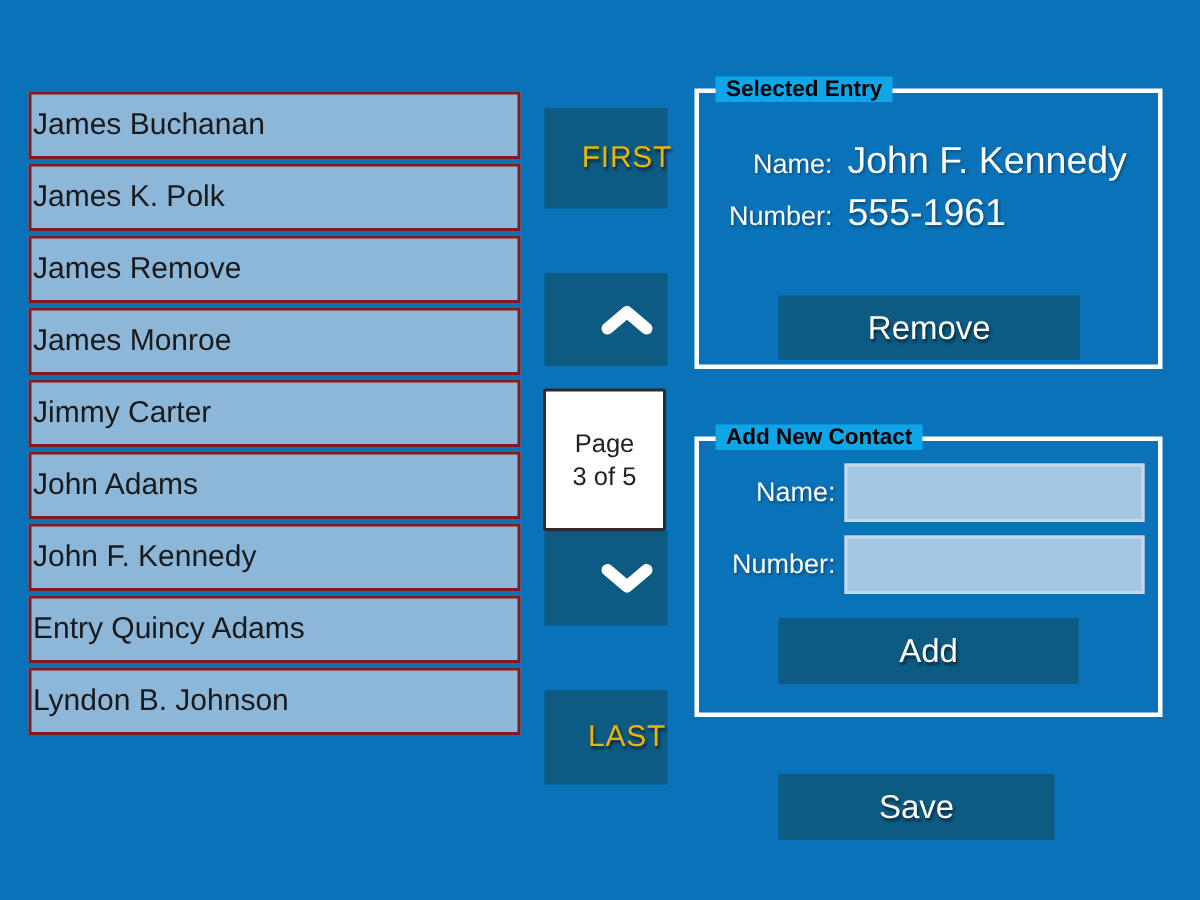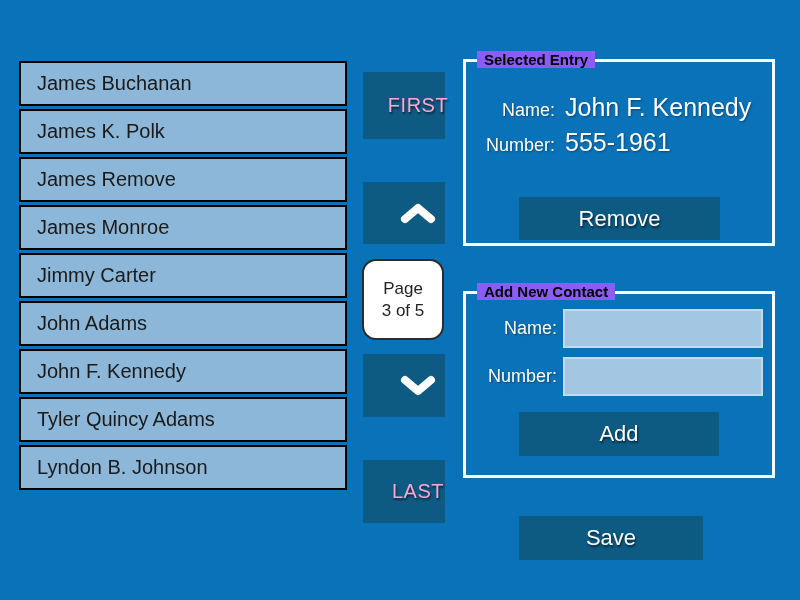--- a/index.html
+++ b/index.html
@@ -10,59 +10,59 @@
     font-family:"Liberation Sans","DejaVu Sans",sans-serif;
   }
 
   
   .contact-list {
     position:absolute; left:19px; top:61px; width:328px;
     display:flex; flex-direction:column; gap:3px;
   }
   .list-item {
     height:45px; background:#8CB7D9;
-    border:2px solid #000000;
+    border:2px solid #7f1d1d;
     color:#1A1A1A; font-size:20px;
     display:flex; align-items:center;
-    padding-left:16px;
+    padding-left:1px;
     cursor:pointer;
   }
 
   
   .nav-btn {
     position:absolute; left:363px; width:82px;
     background:#0D5A83; border:none;
-    color:#f9a8d4; font-size:20px;
+    color:#eab308; font-size:20px;
     font-family:"Liberation Sans","DejaVu Sans",sans-serif;
     text-shadow:1px 2px 2px rgba(0,0,0,0.55);
     display:flex; align-items:center; justify-content:center;
     cursor:pointer; letter-spacing:0.5px;padding-left:28px;
   }
   #btn-first { top:72px;  height:67px; }
   #btn-up    { top:182px; height:62px; }
   #btn-down  { top:354px; height:63px; }
   #btn-last  { top:460px; height:63px; }
 
   .page-indicator {
-    position:absolute; left:362px; top:259px; width:82px; height:81px;
-    background:#FFFFFF; border:2px solid #2B2B2B; border-radius:14px;
+    position:absolute; left:362px; top:259px; width:82px; height:95px;
+    background:#FFFFFF; border:2px solid #2B2B2B; border-radius:2px;
     display:flex; flex-direction:column; align-items:center; justify-content:center;
     color:#222222; font-size:17px; line-height:22px; text-align:center;
   }
 
   
   .groupbox {
     position:absolute; left:463px; width:312px; height:187px;
     border:3px solid #FFFFFF;
   }
   #group-selected { top:59px; }
   #group-add      { top:291px; }
   .groupbox-title {
     position:absolute; top:-11px; left:11px;
-    background:#8b5cf6; padding:0 7px;
+    background:#0ea5e9; padding:0 7px;
     font-size:15px; font-weight:bold; color:#000000;
     white-space:nowrap;
   }
 
   .sel-row {
     position:absolute; left:0; width:100%;
     display:flex; align-items:baseline;
   }
   .sel-label {
     width:89px; text-align:right; flex:0 0 89px;
@@ -114,21 +114,21 @@
 <body>
 
 <div class="contact-list">
   <div class="list-item">James Buchanan</div>
   <div class="list-item">James K. Polk</div>
   <div class="list-item">James Remove</div>
   <div class="list-item">James Monroe</div>
   <div class="list-item">Jimmy Carter</div>
   <div class="list-item">John Adams</div>
   <div class="list-item">John F. Kennedy</div>
-  <div class="list-item">Tyler Quincy Adams</div>
+  <div class="list-item">Entry Quincy Adams</div>
   <div class="list-item">Lyndon B. Johnson</div>
 </div>
 
 <button class="nav-btn" id="btn-first">FIRST</button>
 
 <button class="nav-btn" id="btn-up">
   <span class="chevron-icon">
     <svg width="40" height="26" viewBox="0 0 40 26" aria-hidden="true">
       <path d="M7 19 L20 8 L33 19" fill="none" stroke="#FFFFFF" stroke-width="8" stroke-linecap="round" stroke-linejoin="round"></path>
     </svg>

